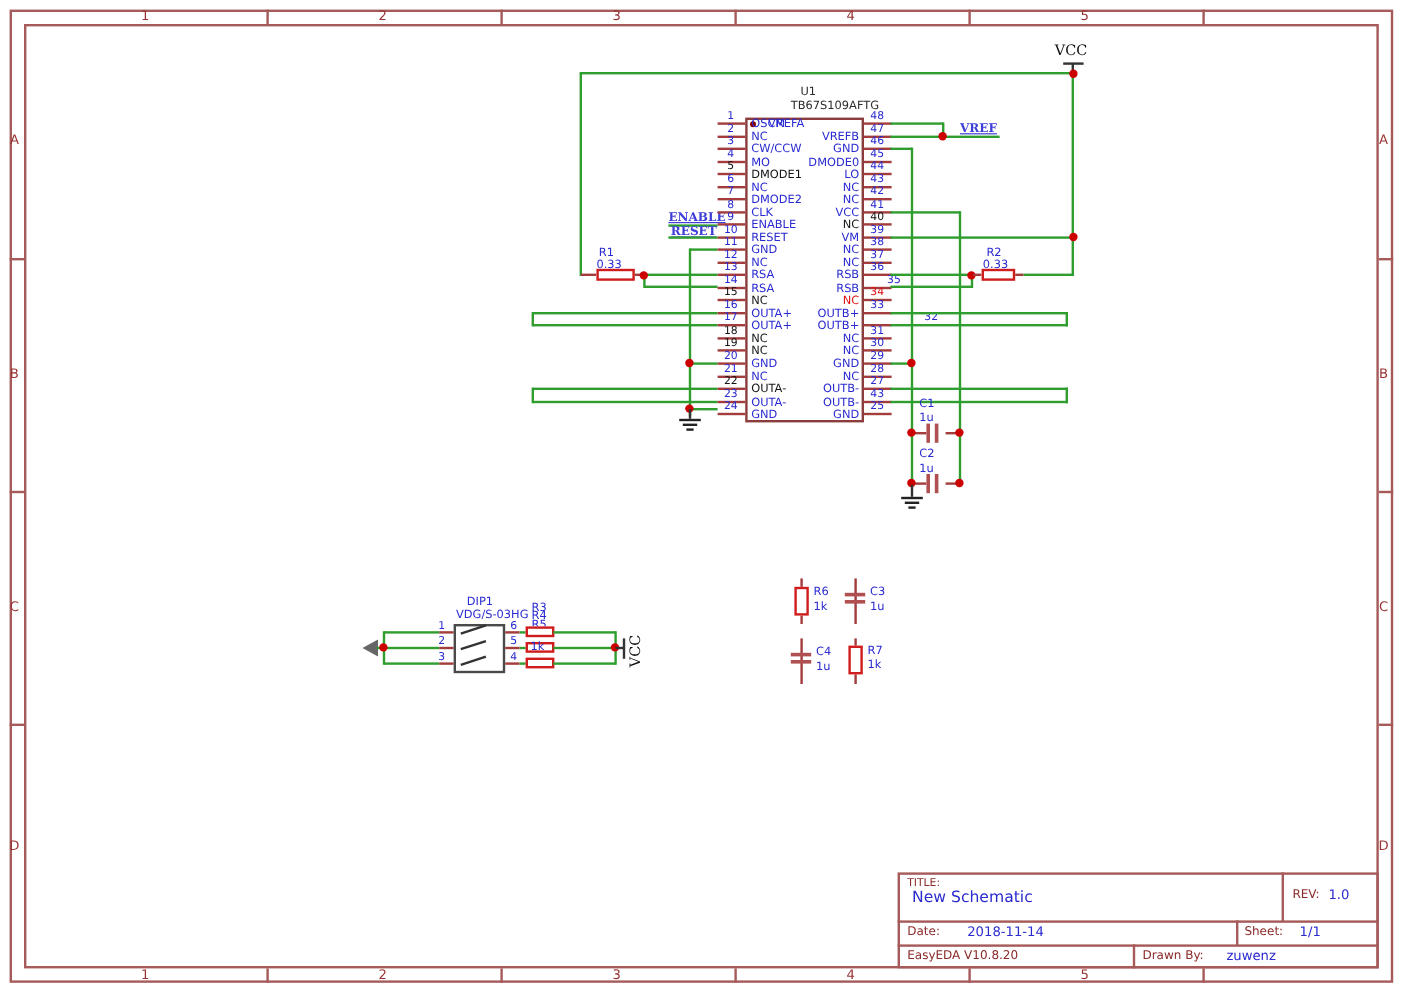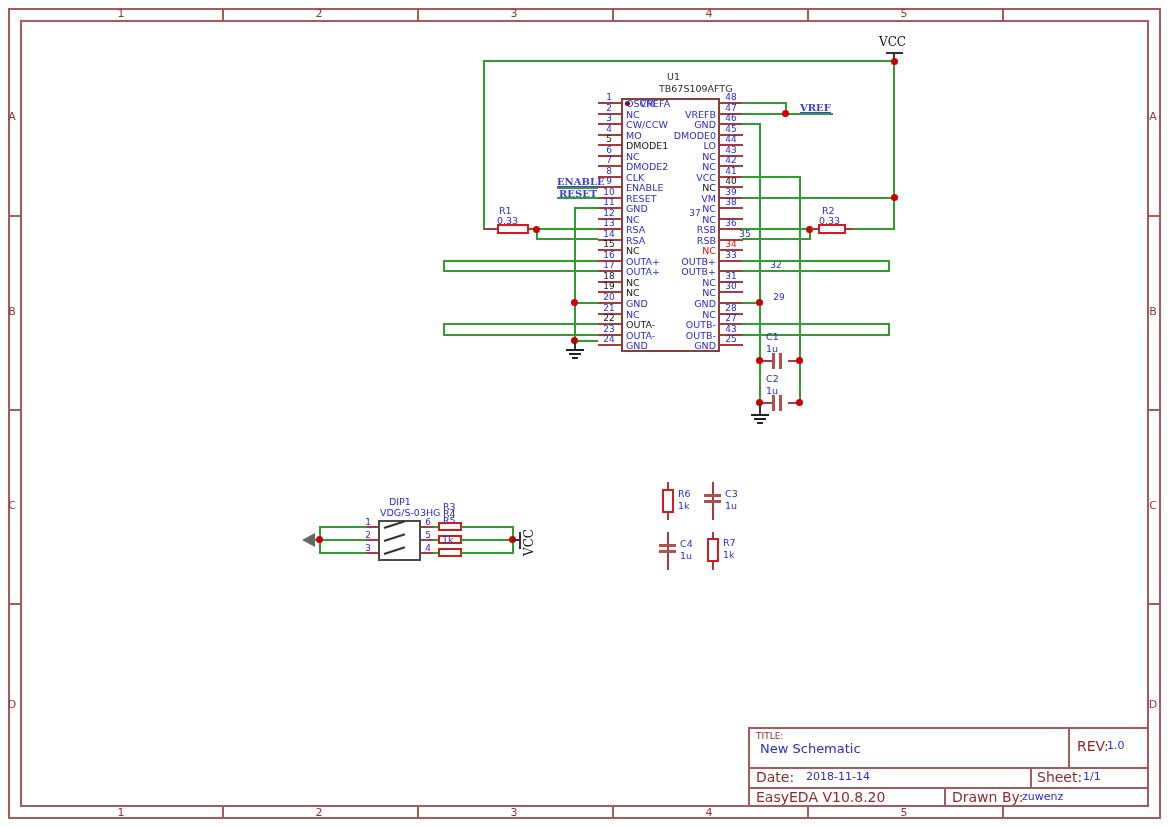--- a/index.html
+++ b/index.html
@@ -28,21 +28,21 @@
   .blk{color:#141414;}
   .redt{color:#e01212;}
   .ref-lbl{position:absolute;font-size:9.5px;color:#2a2ad0;line-height:10px;white-space:nowrap;}
   .dark-lbl{position:absolute;font-size:9.5px;color:#2b2b2b;line-height:10px;white-space:nowrap;}
   .netlabel{position:absolute;font-family:"DejaVu Serif", serif;font-size:10px;color:#3d3dd8;
             text-decoration:underline;line-height:11px;white-space:nowrap;font-weight:bold;}
   .pwrlabel{position:absolute;font-family:"DejaVu Serif", serif;font-size:12px;color:#111;
             line-height:13px;white-space:nowrap;}
   
   .tb-line{position:absolute;background:#a65a5a;}
-  .tb-lbl{position:absolute;color:#8b2a2a;font-size:14px;line-height:12px;white-space:nowrap;}
+  .tb-lbl{position:absolute;color:#8b2a2a;font-size:10px;line-height:12px;white-space:nowrap;}
   .tb-val{position:absolute;color:#2a2ad0;font-size:11px;line-height:13px;white-space:nowrap;}
   .gnd-bar{position:absolute;background:#222;height:2px;}
 </style>
 </head>
 <body>
 
 <div id="sheet">
 
   <div class="frame-rect" style="left:8px;top:8px;width:1153px;height:811px;"></div>
   <div class="frame-rect" style="left:20px;top:20px;width:1129px;height:787px;"></div>
@@ -232,21 +232,21 @@
       <div class="pin-stub" style="left: 720px; top: 186.2px; width: 23px;"></div>
       <div class="pin-num blk" style="left: 721px; top: 176.2px;">40</div>
       <div class="pin-lbl blk" style="left: 640px; width: 76px; text-align: right; top: 183.2px;">NC</div>
       <div class="pin-stub" style="left: 720px; top: 196.7px; width: 23px;"></div>
       <div class="pin-num blue" style="left: 721px; top: 186.7px;">39</div>
       <div class="pin-lbl blue" style="left: 640px; width: 76px; text-align: right; top: 193.7px;">VM</div>
       <div class="pin-stub" style="left: 720px; top: 207.2px; width: 23px;"></div>
       <div class="pin-num blue" style="left: 721px; top: 197.2px;">38</div>
       <div class="pin-lbl blue" style="left: 640px; width: 76px; text-align: right; top: 204.2px;">NC</div>
       <div class="pin-stub" style="left: 720px; top: 217.8px; width: 23px;"></div>
-      <div class="pin-num blue" style="left: 685px; top: 207.8px;">37</div>
+      <div class="pin-num blue" style="left: 721px; top: 207.8px;">37</div>
       <div class="pin-lbl blue" style="left: 640px; width: 76px; text-align: right; top: 214.8px;">NC</div>
       <div class="pin-stub" style="left: 720px; top: 228.3px; width: 23px;"></div>
       <div class="pin-num blue" style="left: 721px; top: 218.3px;">36</div>
       <div class="pin-lbl blue" style="left: 640px; width: 76px; text-align: right; top: 225.3px;">RSB</div>
       <div class="pin-stub" style="left: 720px; top: 238.8px; width: 23px;"></div>
       <div class="pin-num blue" style="left: 735px; top: 228.8px;">35</div>
       <div class="pin-lbl blue" style="left: 640px; width: 76px; text-align: right; top: 235.8px;">RSB</div>
       <div class="pin-stub" style="left: 720px; top: 249.3px; width: 23px;"></div>
       <div class="pin-num redt" style="left: 721px; top: 239.3px;">34</div>
       <div class="pin-lbl redt" style="left: 640px; width: 76px; text-align: right; top: 246.3px;">NC</div>
@@ -256,21 +256,21 @@
       <div class="pin-stub" style="left: 720px; top: 270.4px; width: 23px;"></div>
       <div class="pin-num blue" style="left: 721px; top: 260.4px; margin-left: 45px;">32</div>
       <div class="pin-lbl blue" style="left: 640px; width: 76px; text-align: right; top: 267.4px;">OUTB+</div>
       <div class="pin-stub" style="left: 720px; top: 280.9px; width: 23px;"></div>
       <div class="pin-num blue" style="left: 721px; top: 270.9px;">31</div>
       <div class="pin-lbl blue" style="left: 640px; width: 76px; text-align: right; top: 277.9px;">NC</div>
       <div class="pin-stub" style="left: 720px; top: 291.4px; width: 23px;"></div>
       <div class="pin-num blue" style="left: 721px; top: 281.4px;">30</div>
       <div class="pin-lbl blue" style="left: 640px; width: 76px; text-align: right; top: 288.4px;">NC</div>
       <div class="pin-stub" style="left: 720px; top: 301.9px; width: 23px;"></div>
-      <div class="pin-num blue" style="left: 721px; top: 291.9px; padding-left: 48px;">29</div>
+      <div class="pin-num blue" style="left: 721px; top: 291.9px;">29</div>
       <div class="pin-lbl blue" style="left: 640px; width: 76px; text-align: right; top: 298.9px;">GND</div>
       <div class="pin-stub" style="left: 720px; top: 312.5px; width: 23px;"></div>
       <div class="pin-num blue" style="left: 721px; top: 302.5px;">28</div>
       <div class="pin-lbl blue" style="left: 640px; width: 76px; text-align: right; top: 309.5px;">NC</div>
       <div class="pin-stub" style="left: 720px; top: 323px; width: 23px;"></div>
       <div class="pin-num blue" style="left: 721px; top: 313px;">27</div>
       <div class="pin-lbl blue" style="left: 640px; width: 76px; text-align: right; top: 320px;">OUTB-</div>
       <div class="pin-stub" style="left: 720px; top: 333.5px; width: 23px;"></div>
       <div class="pin-num blue" style="left: 721px; top: 323.5px;">43</div>
       <div class="pin-lbl blue" style="left: 640px; width: 76px; text-align: right; top: 330.5px;">OUTB-</div>

